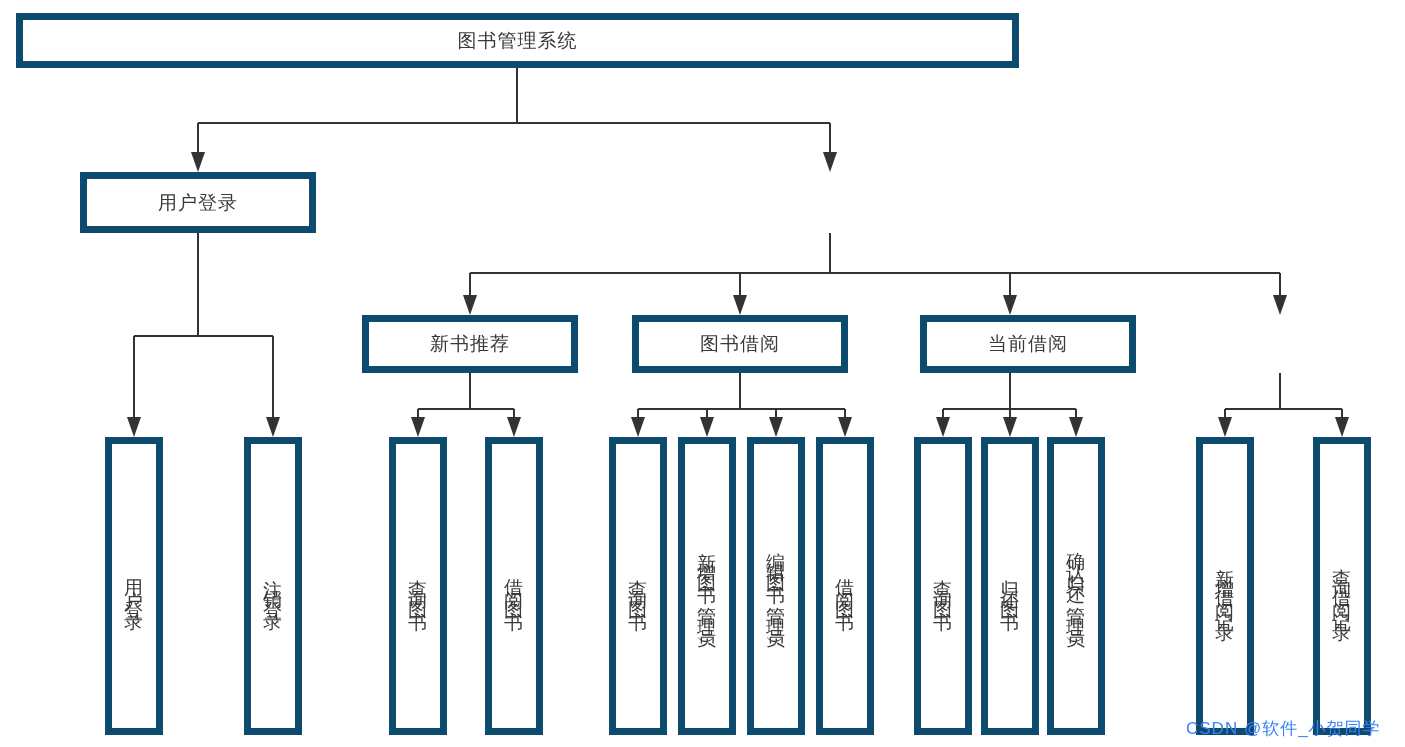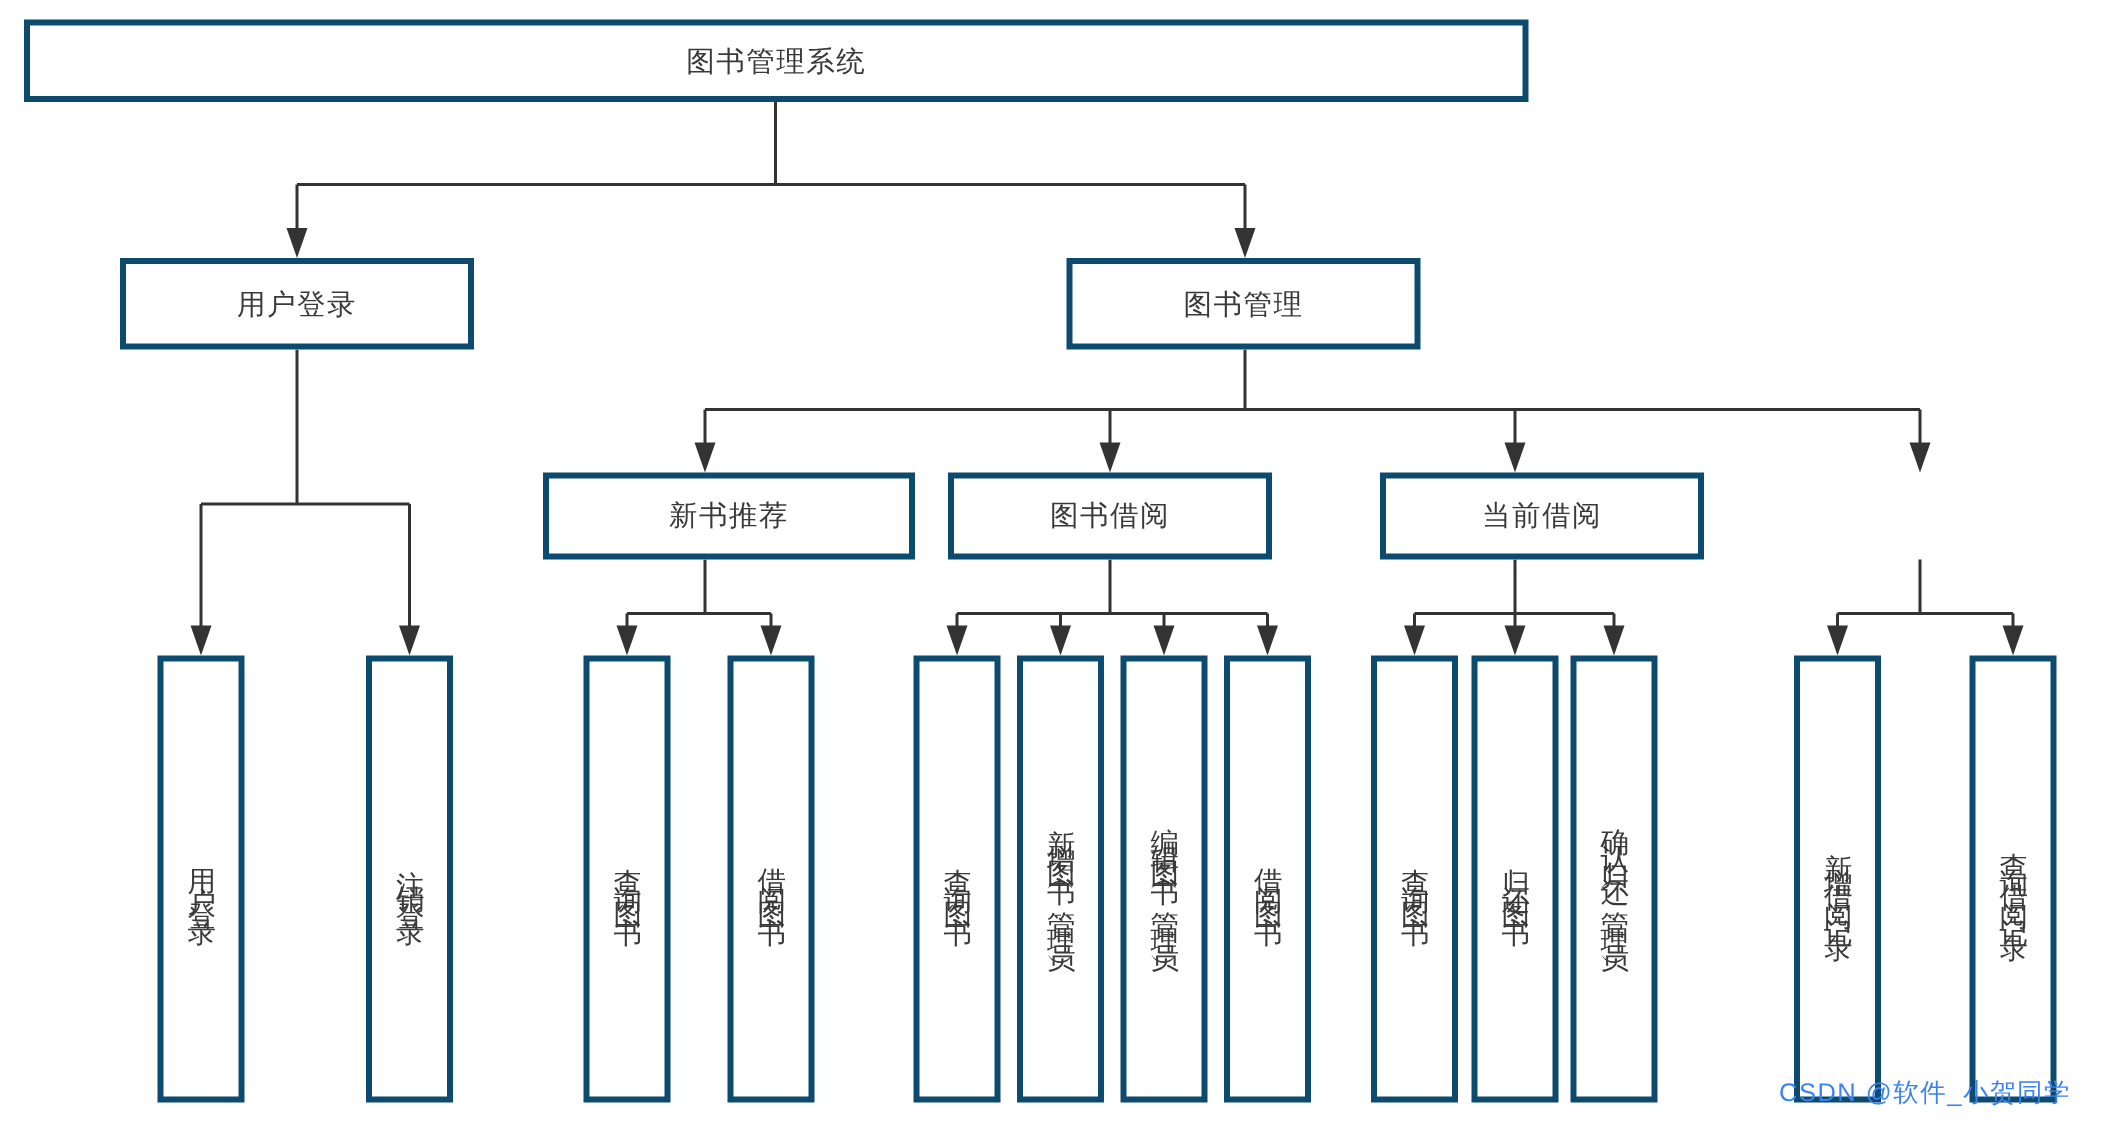--- a/index.html
+++ b/index.html
@@ -7,21 +7,21 @@
     position:relative;
     width:1405px;height:747px;
     background:#ffffff;
     font-family:"Liberation Sans", sans-serif;
     overflow:hidden;
   }
   .connectors{position:absolute;left:0;top:0;width:1405px;height:747px;}
   .node{
     position:absolute;
     box-sizing:border-box;
-    border:4px solid #0c4a6e;
+    border:7px solid #0c4a6e;
     background:#ffffff;
     display:flex;align-items:center;justify-content:center;
     color:#3a3a3a;
     z-index:2;
   }
   .h-node{font-size:19px;letter-spacing:1px;}
   .leaf span{
     writing-mode:vertical-rl;
     text-orientation:mixed;
     font-size:19px;
@@ -84,25 +84,22 @@
     </g>
   </svg>
 
   <div class="node h-node" style="left:16px;top:13px;width:1003px;height:55px;">
     <span>图书管理系统</span>
   </div>
 
   <div class="node h-node" style="left:80px;top:172px;width:236px;height:61px;">
     <span>用户登录</span>
   </div>
-  <div class="node h-node" style="left:711px;top:172px;width:236px;height:61px;">
-    <span>图书管理</span>
-  </div>
 
-  <div class="node h-node" style="left:362px;top:315px;width:248px;height:58px;align-items:center;">
+  <div class="node h-node" style="left:362px;top:315px;width:216px;height:58px;align-items:center;">
     <span>新书推荐</span>
   </div>
   <div class="node h-node" style="left:632px;top:315px;width:216px;height:58px;">
     <span>图书借阅</span>
   </div>
   <div class="node h-node" style="left:902px;top:315px;width:216px;height:58px;margin-left:18px;">
     <span>当前借阅</span>
   </div>
 
   <div class="node leaf" style="left:105px;top:437px;width:58px;height:298px;">

